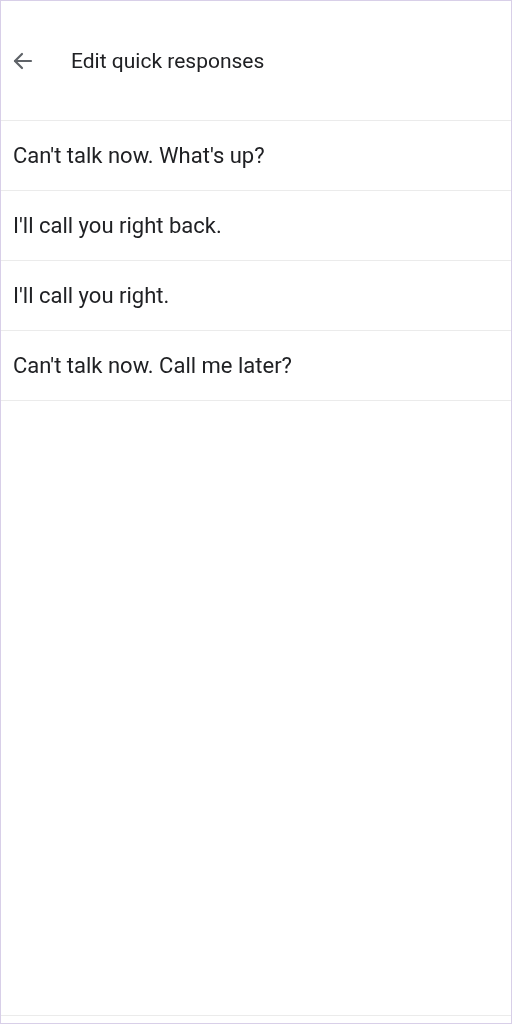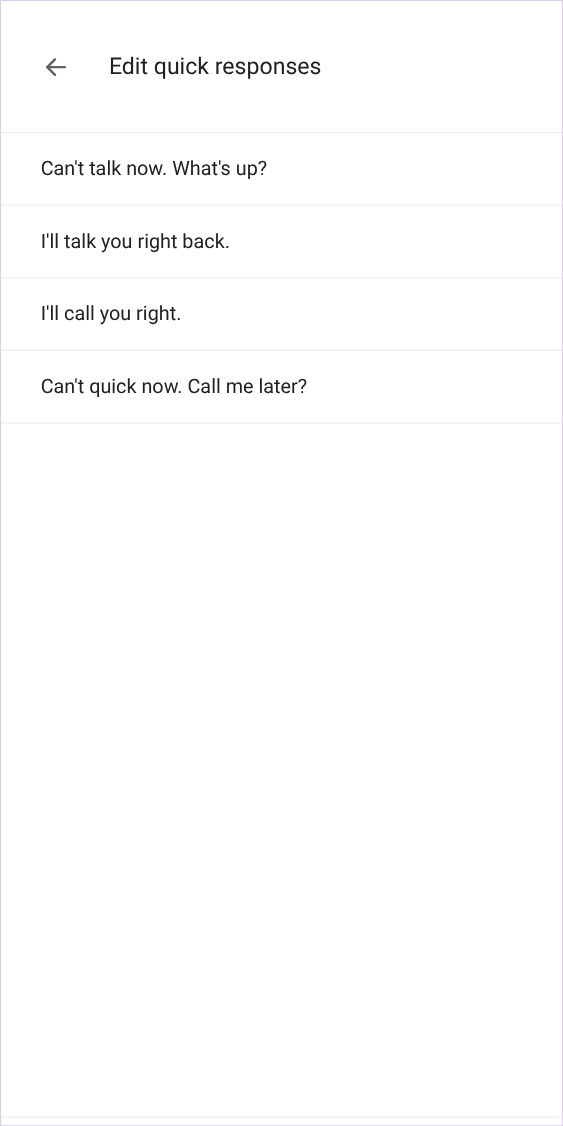--- a/index.html
+++ b/index.html
@@ -12,21 +12,21 @@
       background: #ffffff;
       width: 512px;
       height: 1024px;
       overflow: hidden;
       border: 1px solid #d8cfe8;
     }
     .header {
       display: flex;
       align-items: center;
       height: 120px;
-      padding: 0 32px;
+      padding: 0 4px;
       border-bottom: 1px solid #ebebeb;
     }
     .back-icon {
       width: 24px;
       height: 24px;
       display: flex;
       align-items: center;
       justify-content: center;
       margin-right: 36px;
       margin-left: 6px;
@@ -40,23 +40,23 @@
     .title {
       font-size: 21px;
       color: #202124;
       font-weight: 400;
     }
     .list {
       display: flex;
       flex-direction: column;
     }
     .list-item {
-      padding: 22px 36px;
+      padding: 22px 12px;
       border-bottom: 1px solid #ebebeb;
-      font-size: 18px;
+      font-size: 22px;
       color: #202124;
       cursor: pointer;
     }
     .bottom-bar {
       position: absolute;
       bottom: 2px;
       left: 1px;
       right: 1px;
       height: 7px;
       border-top: 1px solid #ebebeb;
@@ -70,18 +70,18 @@
     <svg viewBox="0 0 24 24" fill="none" stroke-width="2.2" stroke-linecap="round" stroke-linejoin="round">
       <line x1="20" y1="12" x2="4" y2="12"></line>
       <polyline points="11 5 4 12 11 19"></polyline>
     </svg>
   </div>
   <div class="title">Edit quick responses</div>
 </div>
 
 <div class="list">
   <div class="list-item">Can't talk now. What's up?</div>
-  <div class="list-item">I'll talk you right back.</div>
+  <div class="list-item">I'll call you right back.</div>
   <div class="list-item">I'll call you right.</div>
-  <div class="list-item">Can't quick now. Call me later?</div>
+  <div class="list-item">Can't talk now. Call me later?</div>
 </div>
 
 <div class="bottom-bar"></div>
 
 </body></html>

